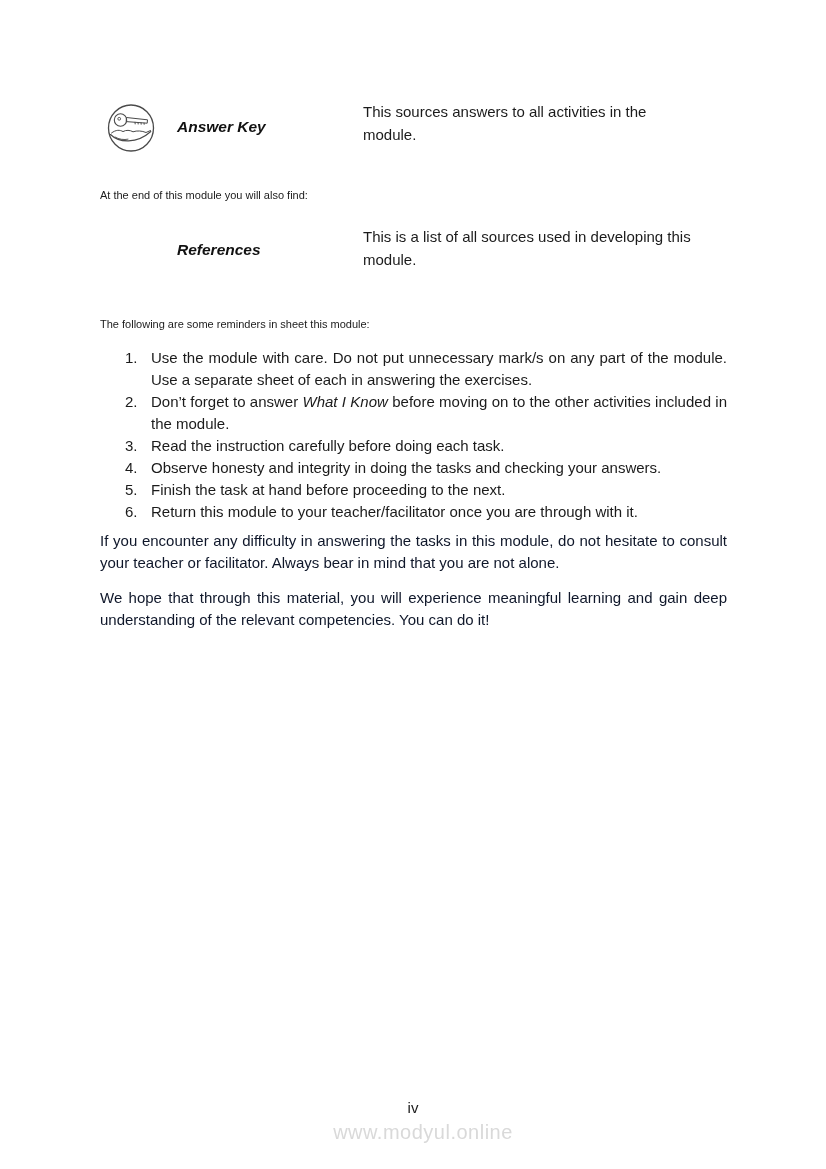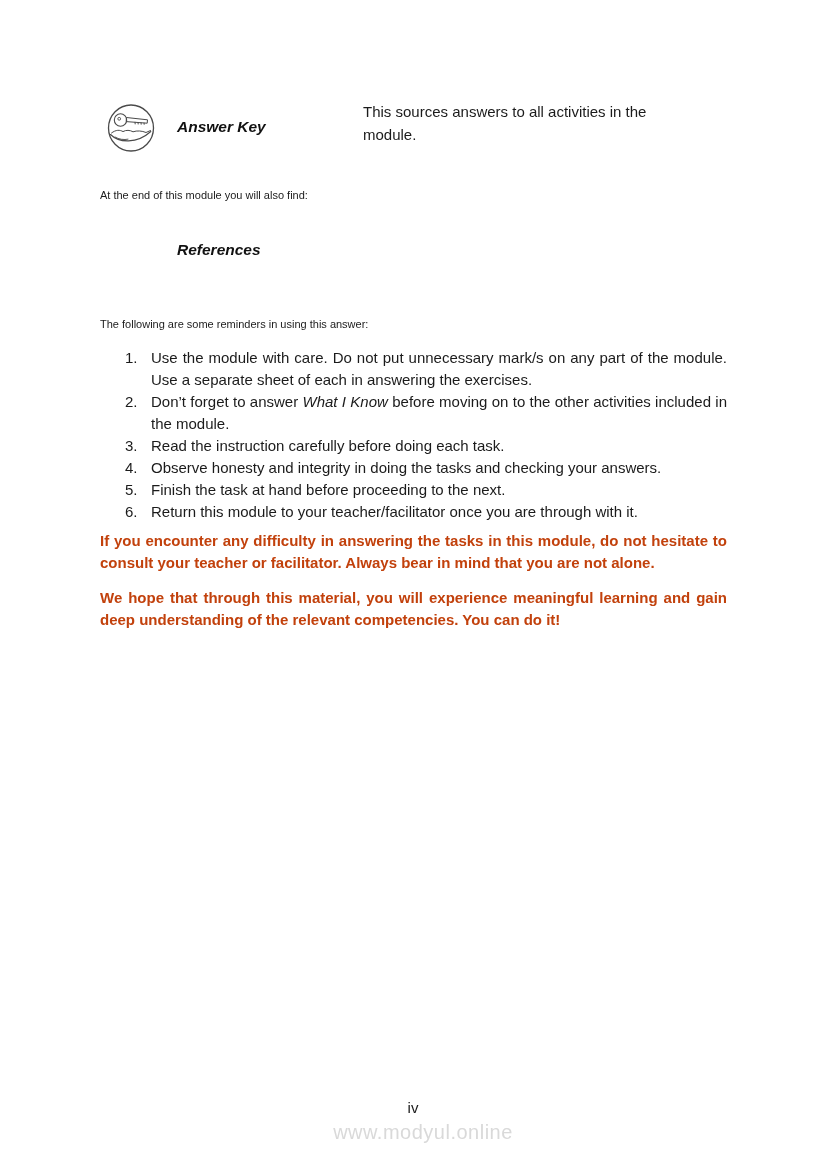--- a/index.html
+++ b/index.html
@@ -31,22 +31,21 @@
   }
   .term-desc {
     font-size: 15px;
     line-height: 22.5px;
     color: #1b1b1b;
   }
   .para {
     font-size: 15px;
     line-height: 22px;
     text-align: justify;
-    color: #c2410c;
-    font-weight: bold;
+    color: #0f172a;
   }
   .reminder-list {
     width: 602px;
   }
   .reminder-item {
     display: flex;
     align-items: flex-start;
   }
   .reminder-number {
     flex: 0 0 26px;
@@ -107,22 +106,23 @@
   </div>
 
   <div class="abs term-label" style="left:177px; top:118px;">Answer Key</div>
 
   <div class="abs term-desc" style="left:363px; top:101px; width:332px;">This sources answers to all activities in the module.</div>
 
   <div class="abs body-text" style="left:100px; top:184px;">At the end of this module you will also find:</div>
 
   <div class="abs term-label" style="left:177px; top:241px;">References</div>
 
+  <div class="abs term-desc" style="left:363px; top:226px; width:345px;">This is a list of all sources used in developing this module.</div>
 
-  <div class="abs body-text" style="left:100px; top:313px;">The following are some reminders in using this answer:</div>
+  <div class="abs body-text" style="left:100px; top:313px;">The following are some reminders in sheet this module:</div>
 
   <div class="abs reminder-list" style="left:125px; top:347px;">
 
     <div class="reminder-item">
       <span class="reminder-number">1.</span>
       <span class="reminder-text">Use the module with care. Do not put unnecessary mark/s on any part of the module. Use a separate sheet of each in answering the exercises.</span>
     </div>
 
     <div class="reminder-item">
       <span class="reminder-number">2.</span>

